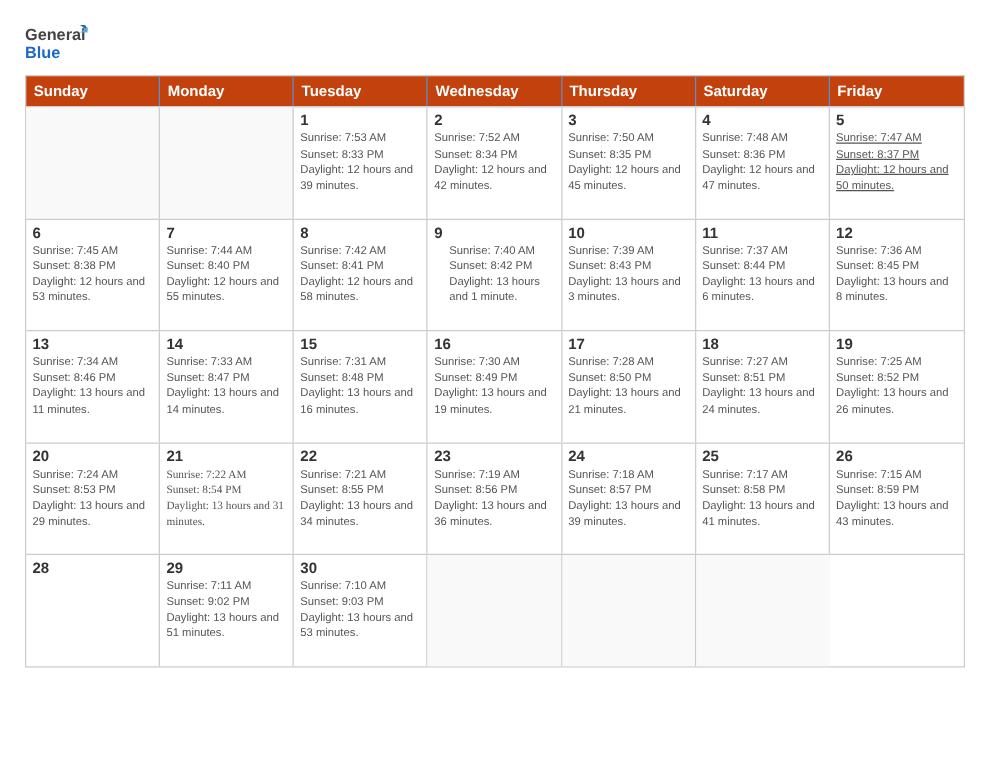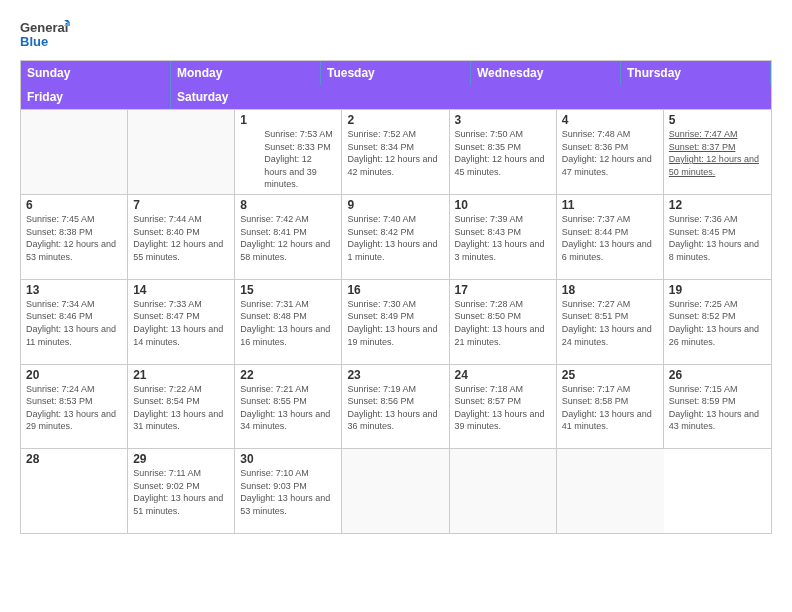--- a/index.html
+++ b/index.html
@@ -41,22 +41,22 @@
       color: #555;
     }
     .calendar {
       flex: 1;
       display: flex;
       flex-direction: column;
       border: 1px solid #ccc;
     }
     .cal-header-row {
       display: grid;
-      grid-template-columns: repeat(5, 1fr);
-      background: #8b5cf6;
+      grid-template-columns: repeat(7, 1fr);
+      background: #c2410c;
     }
     .cal-header-cell {
       color: #fff;
       font-size: 12px;
       font-weight: bold;
       padding: 5px 6px;
       text-align: left;
       border-right: 1px solid #5a8fd0;
     }
     .cal-header-cell:last-child {
@@ -118,30 +118,30 @@
     </div>
   </div>
 
   <div class="calendar">
     <div class="cal-header-row">
     <div class="cal-header-cell">Sunday</div>
         <div class="cal-header-cell">Monday</div>
         <div class="cal-header-cell">Tuesday</div>
         <div class="cal-header-cell">Wednesday</div>
         <div class="cal-header-cell">Thursday</div>
+        <div class="cal-header-cell">Saturday</div>
         <div class="cal-header-cell">Friday</div>
-        <div class="cal-header-cell">Saturday</div>
       </div>
     <div class="cal-body">
     <div class="cal-row">
           <div class="cal-cell empty"></div>
           <div class="cal-cell empty"></div>
           <div class="cal-cell">
             <span class="day-num">1</span>
-            <div class="day-info" style="white-space: pre-line; margin-left: 24px;">Sunrise: 7:53 AM
+            <div class="day-info" style="white-space: pre-line;">Sunrise: 7:53 AM
 Sunset: 8:33 PM
 Daylight: 12 hours and 39 minutes.</div>
           </div>
           <div class="cal-cell">
             <span class="day-num">2</span>
             <div class="day-info" style="white-space: pre-line;">Sunrise: 7:52 AM
 Sunset: 8:34 PM
 Daylight: 12 hours and 42 minutes.</div>
           </div>
           <div class="cal-cell">
@@ -177,21 +177,21 @@
 Daylight: 12 hours and 55 minutes.</div>
           </div>
           <div class="cal-cell">
             <span class="day-num">8</span>
             <div class="day-info" style="white-space: pre-line;">Sunrise: 7:42 AM
 Sunset: 8:41 PM
 Daylight: 12 hours and 58 minutes.</div>
           </div>
           <div class="cal-cell">
             <span class="day-num">9</span>
-            <div class="day-info" style="white-space: pre-line;">Sunrise: 7:40 AM
+            <div class="day-info" style="white-space: pre-line; margin-left: 12px;">Sunrise: 7:40 AM
 Sunset: 8:42 PM
 Daylight: 13 hours and 1 minute.</div>
           </div>
           <div class="cal-cell">
             <span class="day-num">10</span>
             <div class="day-info" style="white-space: pre-line;">Sunrise: 7:39 AM
 Sunset: 8:43 PM
 Daylight: 13 hours and 3 minutes.</div>
           </div>
           <div class="cal-cell">
@@ -253,21 +253,21 @@
         </div>
         <div class="cal-row">
           <div class="cal-cell">
             <span class="day-num">20</span>
             <div class="day-info" style="white-space: pre-line;">Sunrise: 7:24 AM
 Sunset: 8:53 PM
 Daylight: 13 hours and 29 minutes.</div>
           </div>
           <div class="cal-cell">
             <span class="day-num">21</span>
-            <div class="day-info" style="white-space: pre-line;">Sunrise: 7:22 AM
+            <div class="day-info" style="white-space: pre-line; font-family: Liberation Serif, serif;">Sunrise: 7:22 AM
 Sunset: 8:54 PM
 Daylight: 13 hours and 31 minutes.</div>
           </div>
           <div class="cal-cell">
             <span class="day-num">22</span>
             <div class="day-info" style="white-space: pre-line;">Sunrise: 7:21 AM
 Sunset: 8:55 PM
 Daylight: 13 hours and 34 minutes.</div>
           </div>
           <div class="cal-cell">

